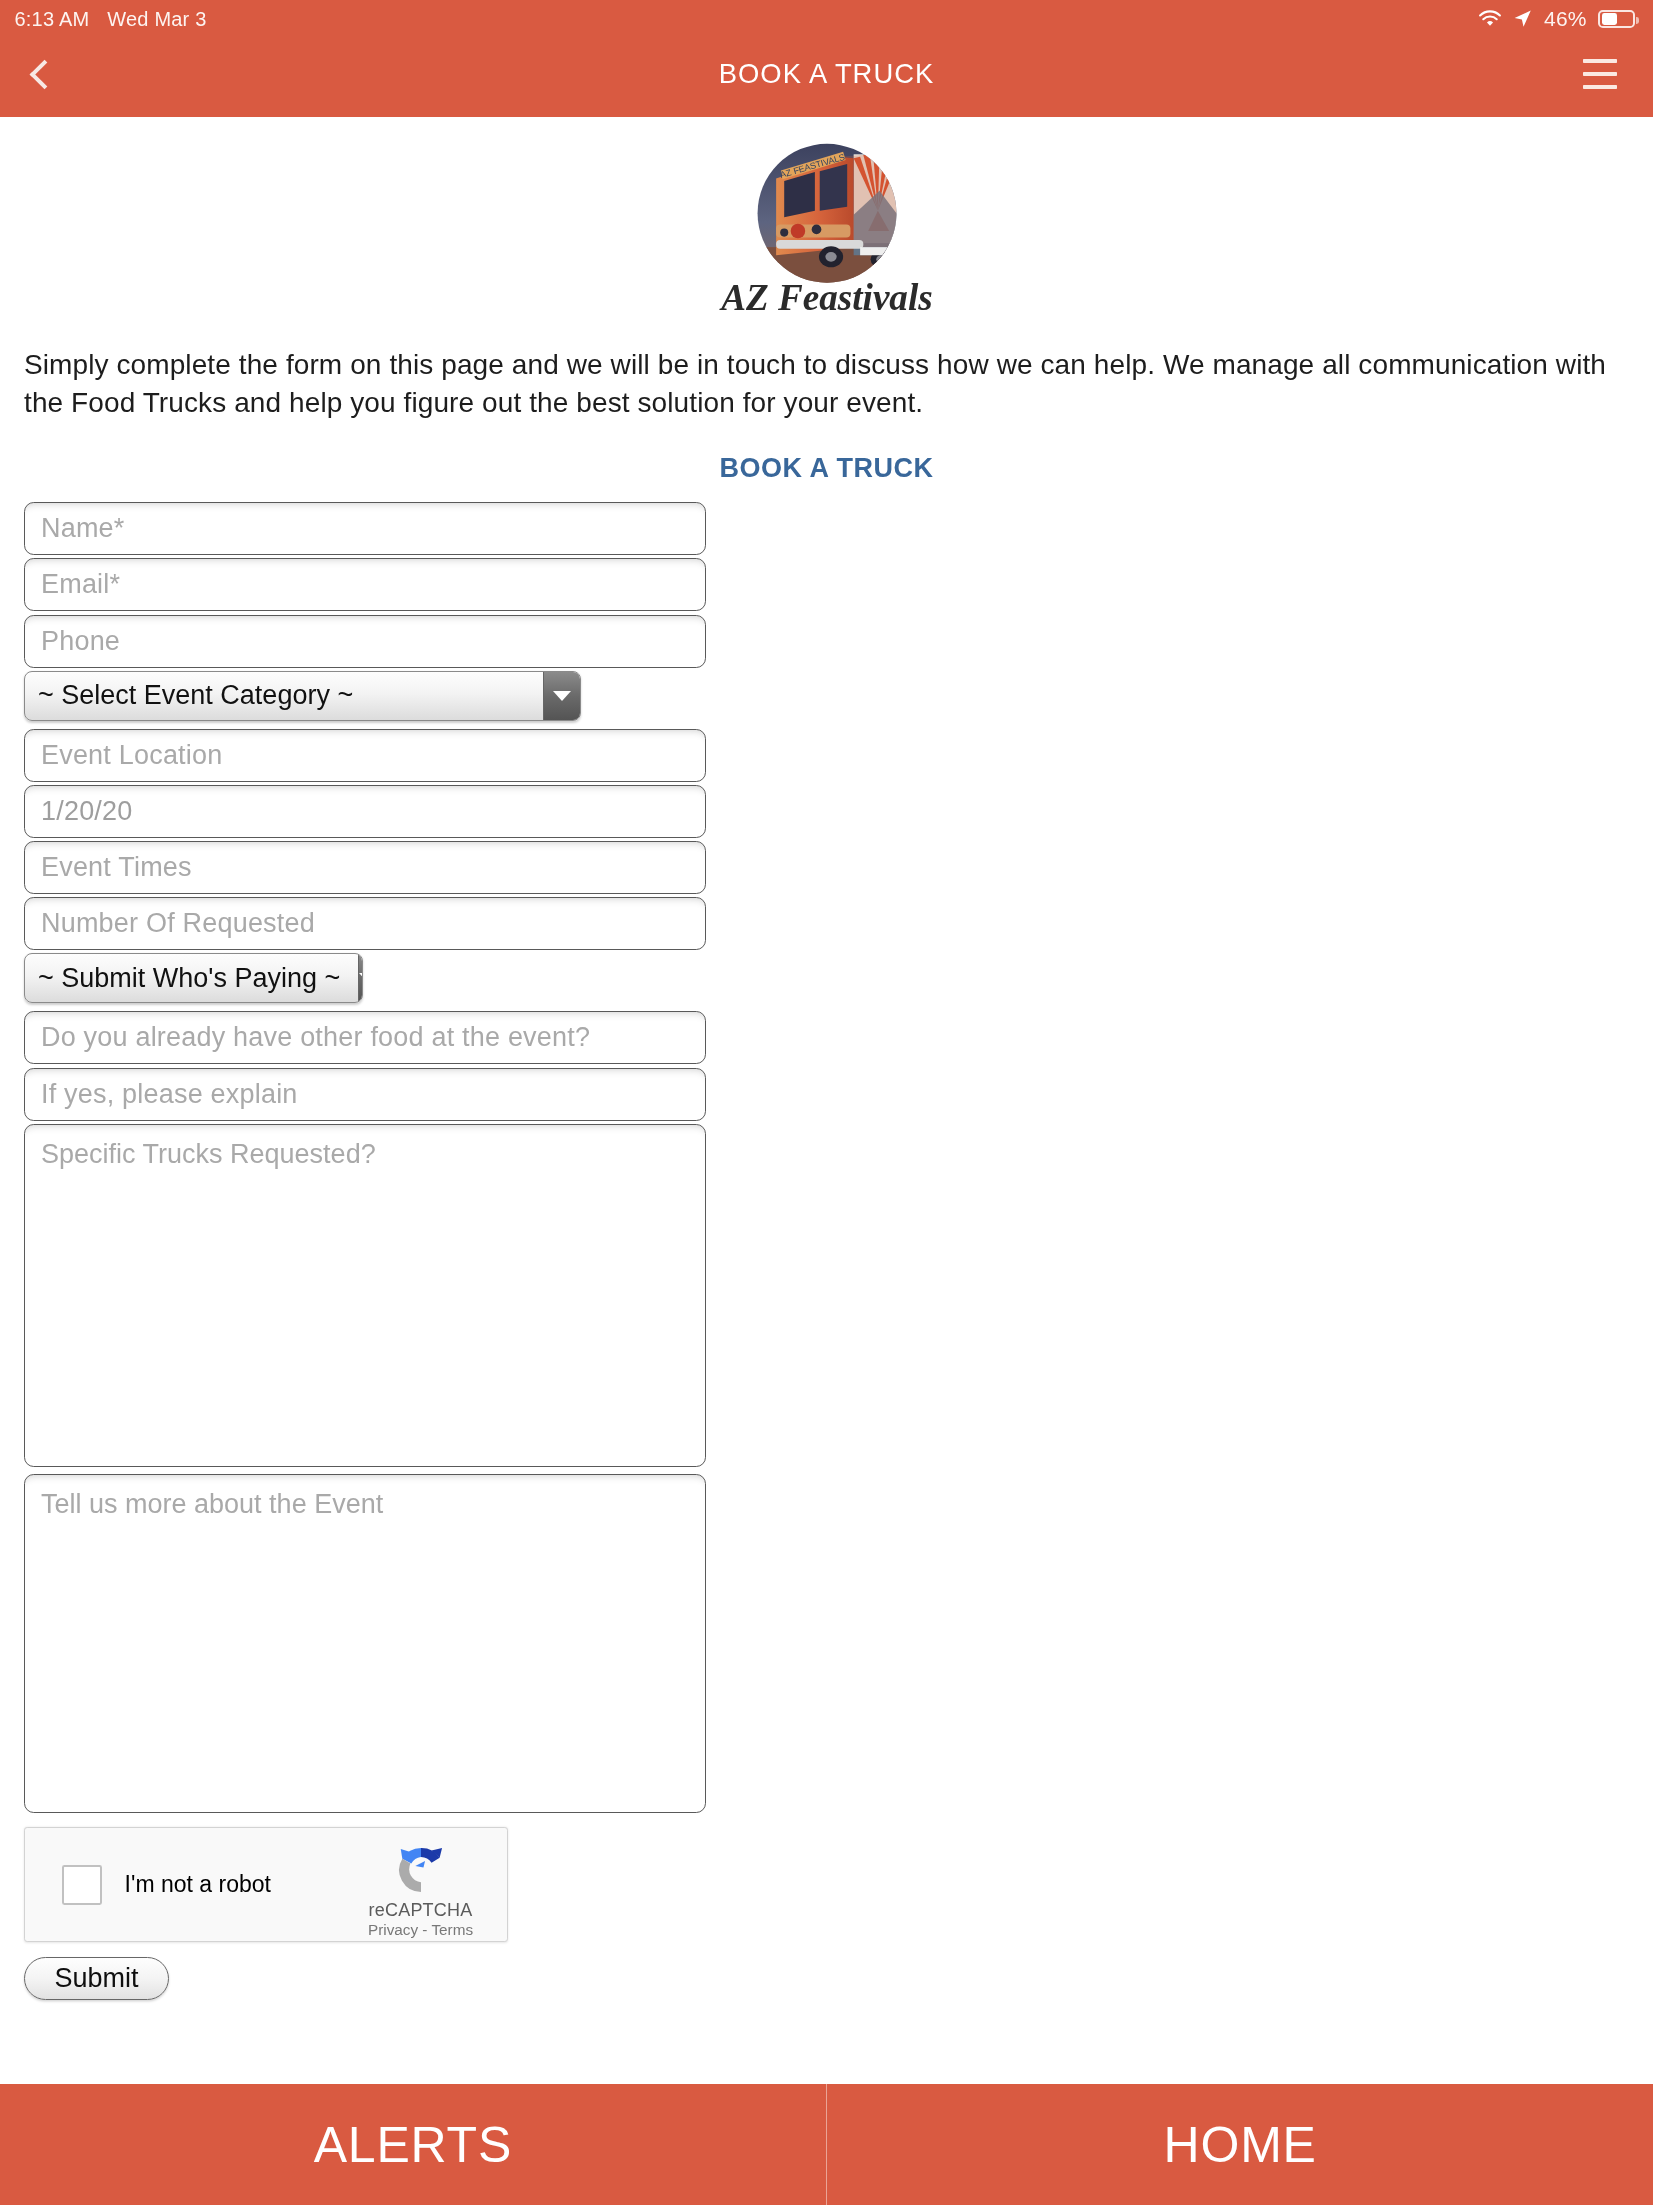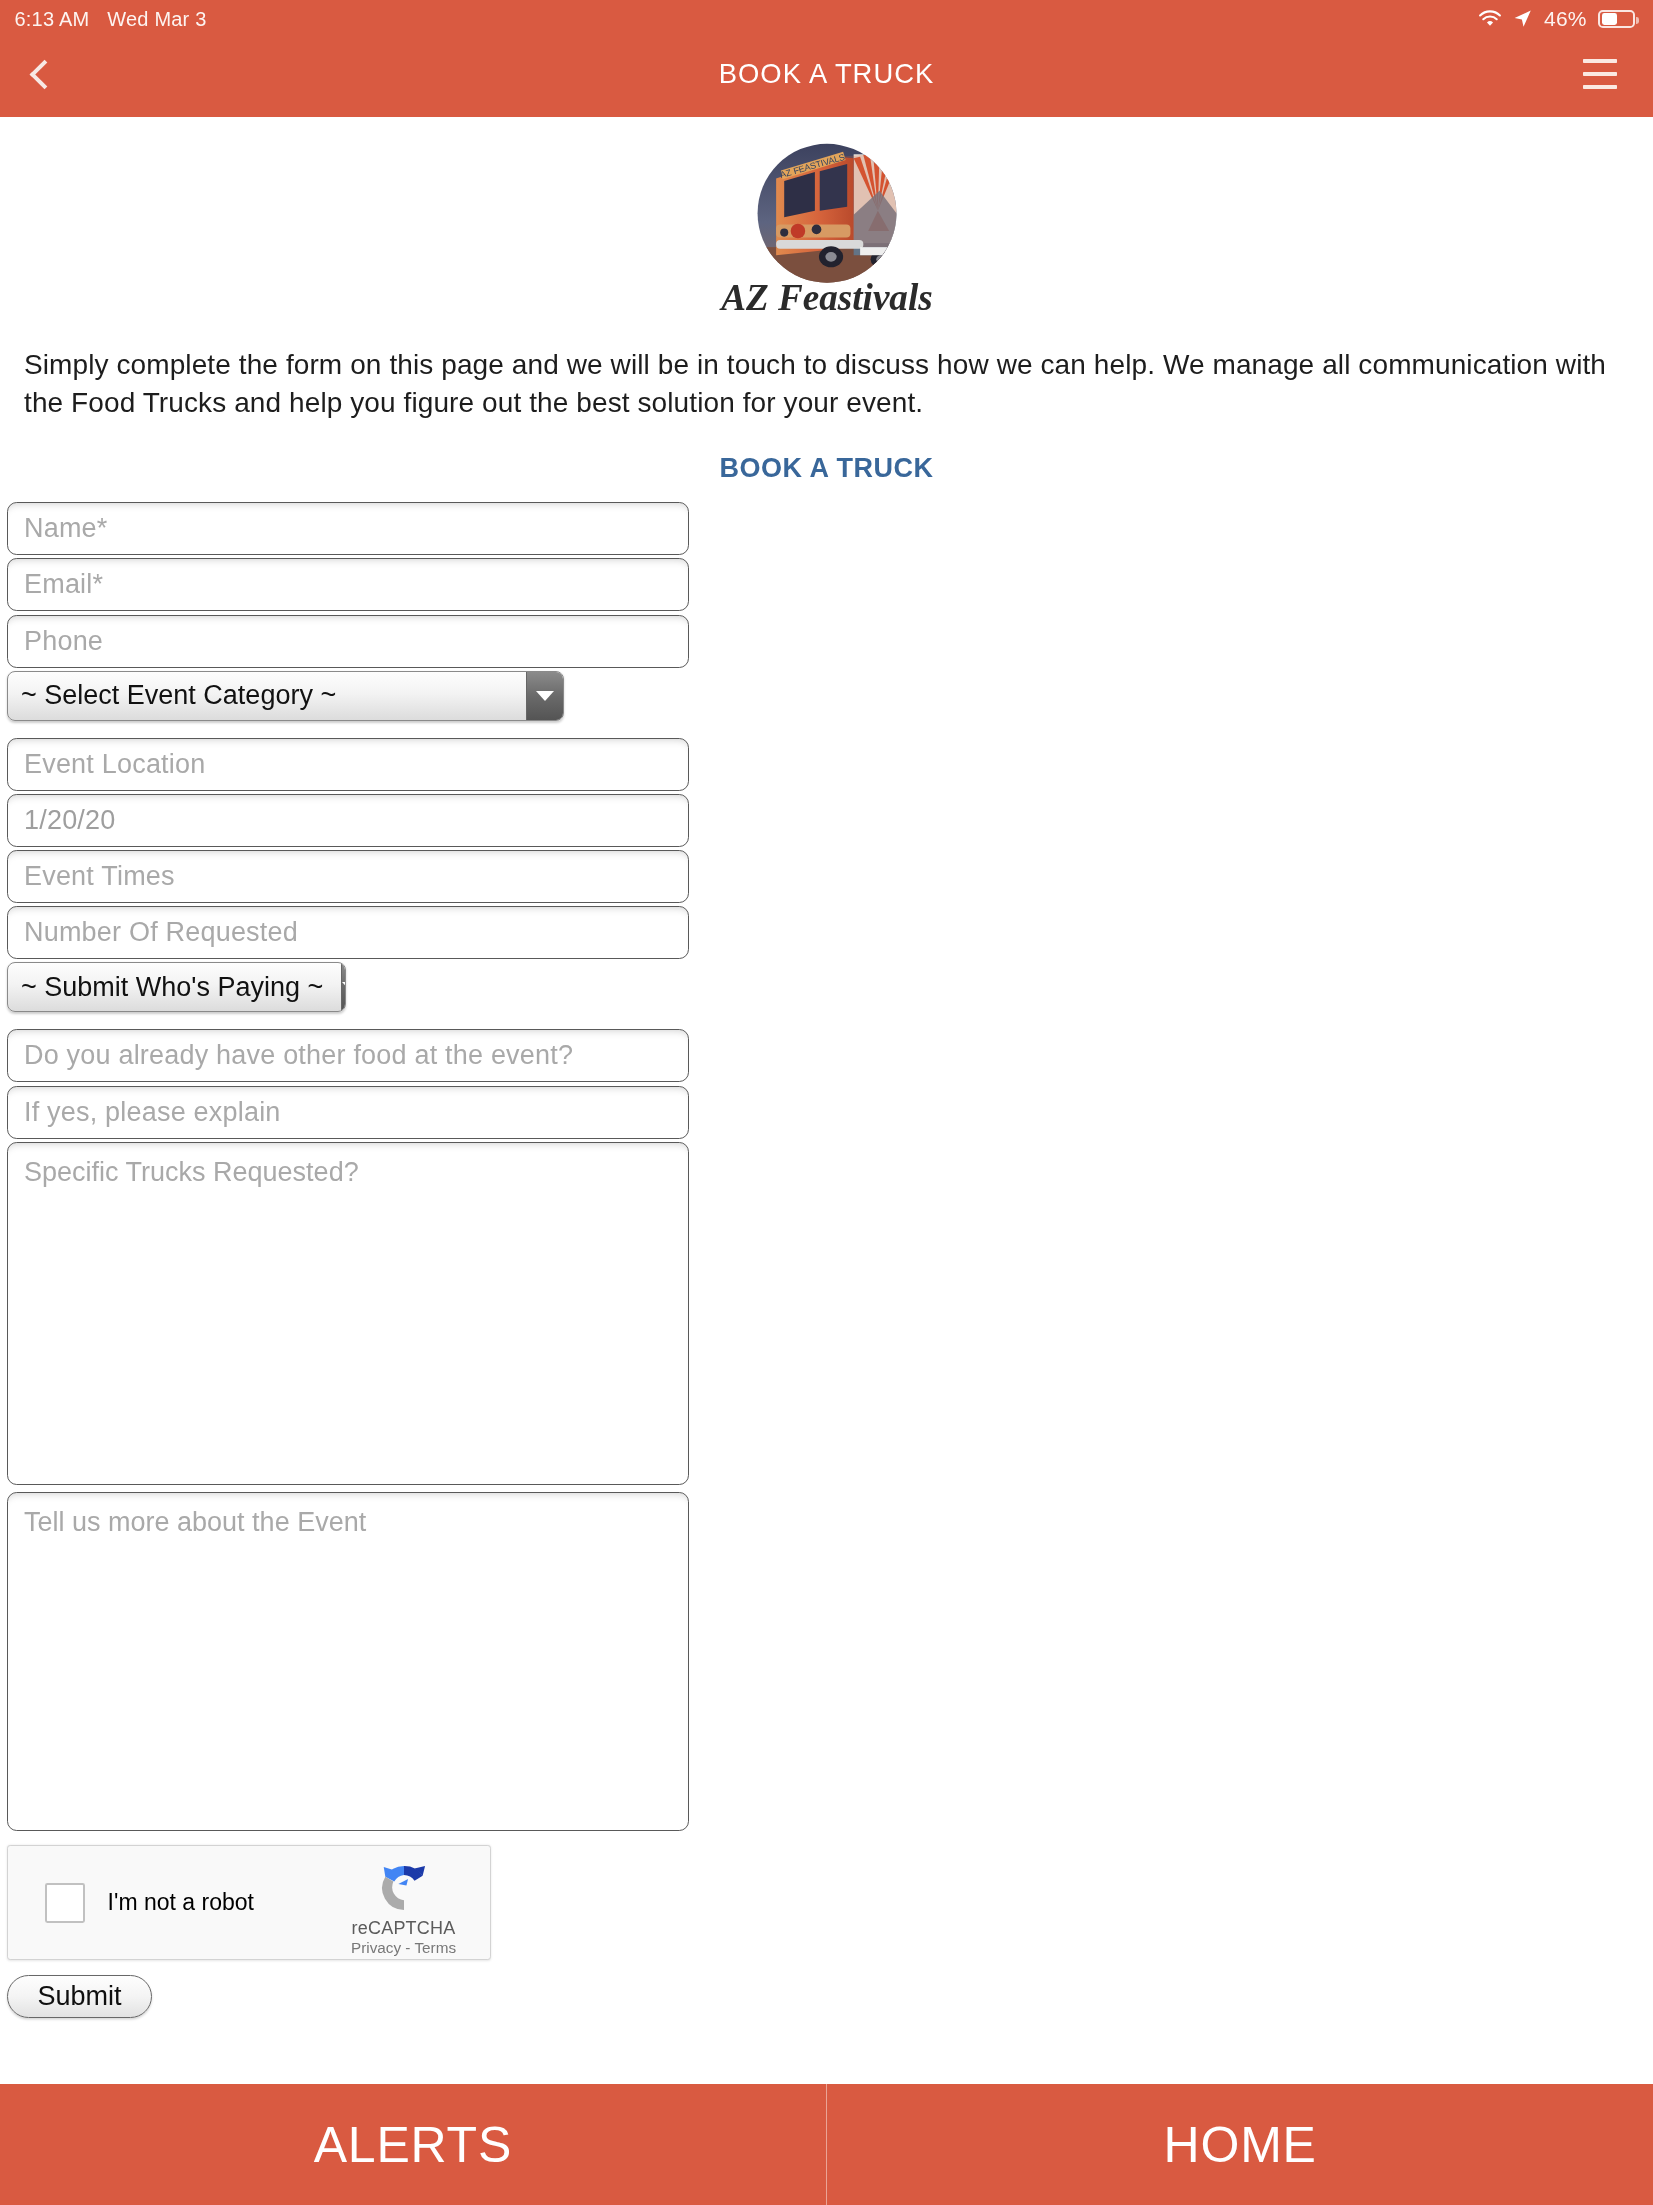--- a/index.html
+++ b/index.html
@@ -94,21 +94,21 @@
   .section-title {
     margin-top: 31px;
     text-align:center;
     color:#39679a;
     font-weight: 700;
     font-size: 27px;
     letter-spacing: 0.5px;
   }
 
   
-  .form { margin-top: 18px; padding-left: 7px; }
+  .form { margin-top: 18px; padding-left: 24px; }
   .field {
     width: 682px;
     height: 53px;
     background: #fff;
     border: 1.6px solid #595959;
     border-radius: 9.7px;
     display: flex; align-items: center;
     padding: 0 0 0 16px;
     margin-bottom: 3.2px;
     box-shadow: inset 0 7.3px 8px -7.3px rgba(0,0,0,.22);
@@ -120,21 +120,21 @@
     letter-spacing: 0.2px;
     white-space: nowrap;
   }
   .field.date .ph { color:#9e9e9e; }
 
   
   .select {
     height: 50px;
     display: inline-flex;
     align-items: stretch;
-    margin-bottom: 17px;
+    margin-bottom: 8px;
     border-radius: 8px;
     overflow: hidden;
     border: 0.8px solid #8a8a8a;
     box-shadow: 0 1.6px 2.4px rgba(0,0,0,.2);
     background: linear-gradient(to bottom,#fdfdfd 0%, #f3f3f3 45%, #dcdcdc 100%);
   }
   .select .sel-label {
     display:flex; align-items:center;
     padding: 0 18px 0 13px;
     font-size: 27px;

